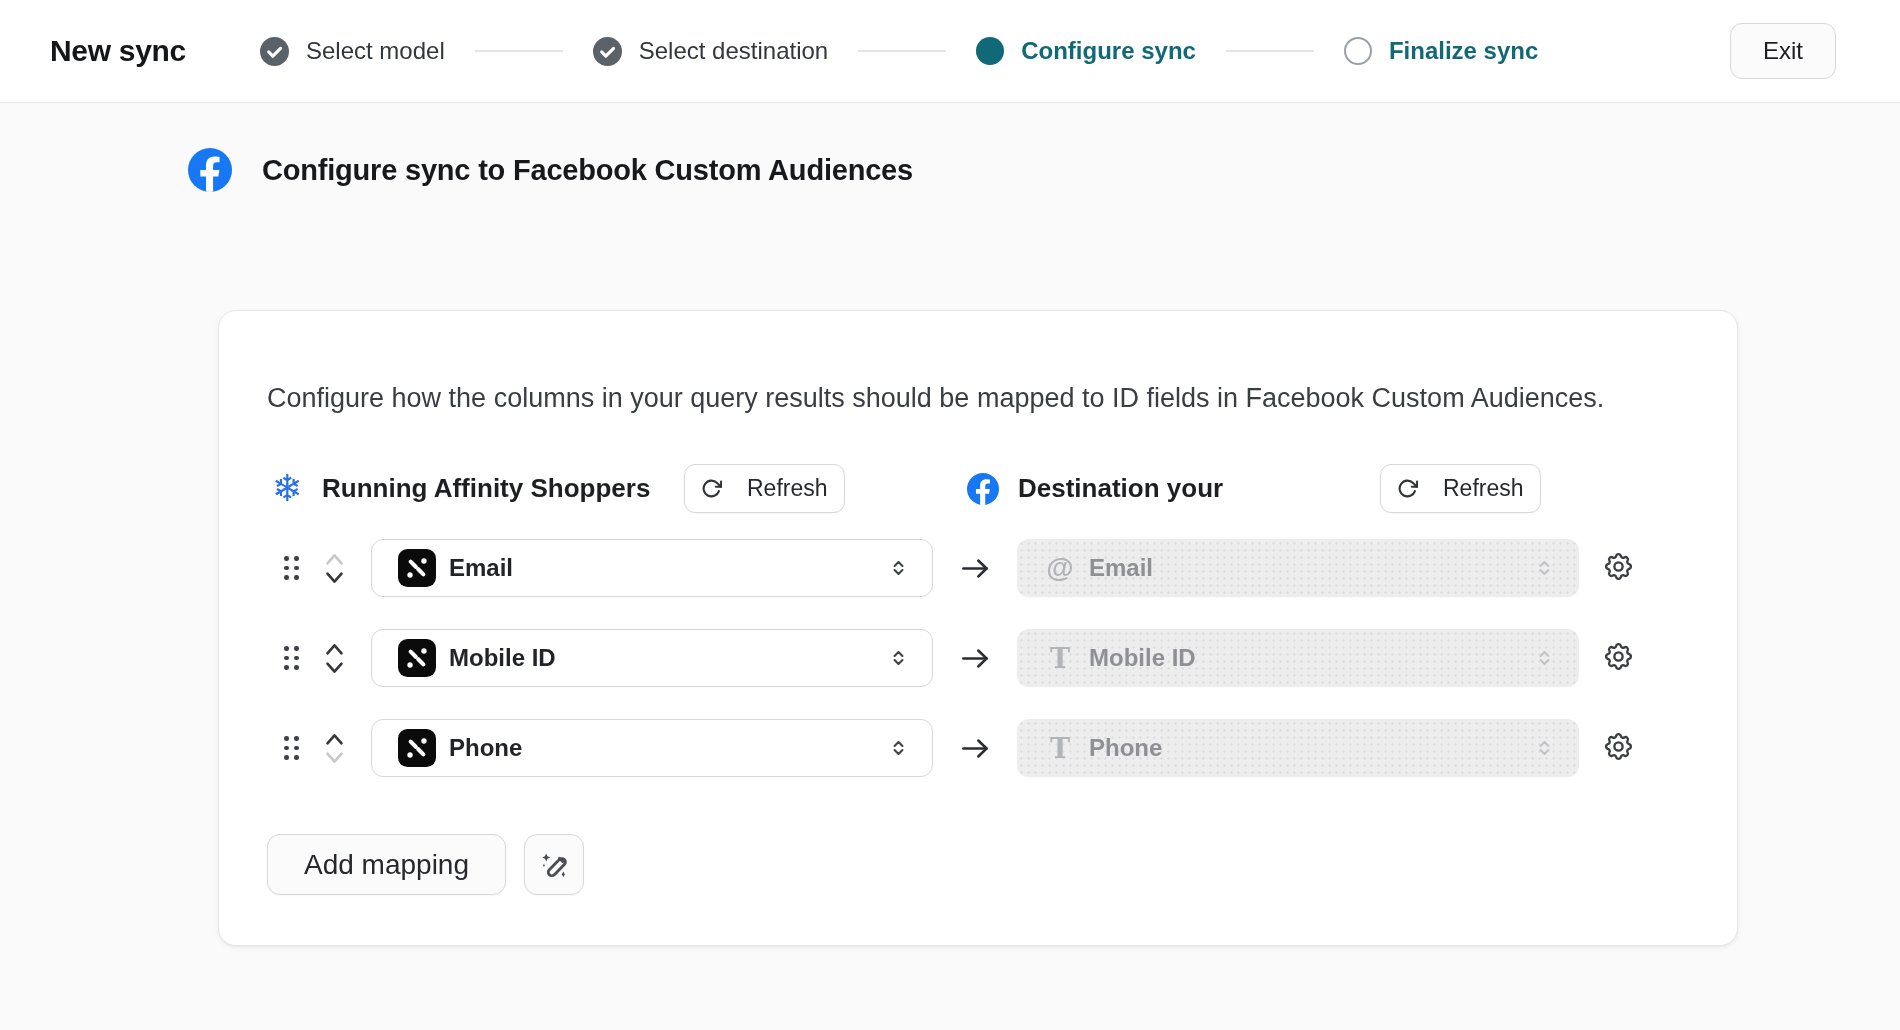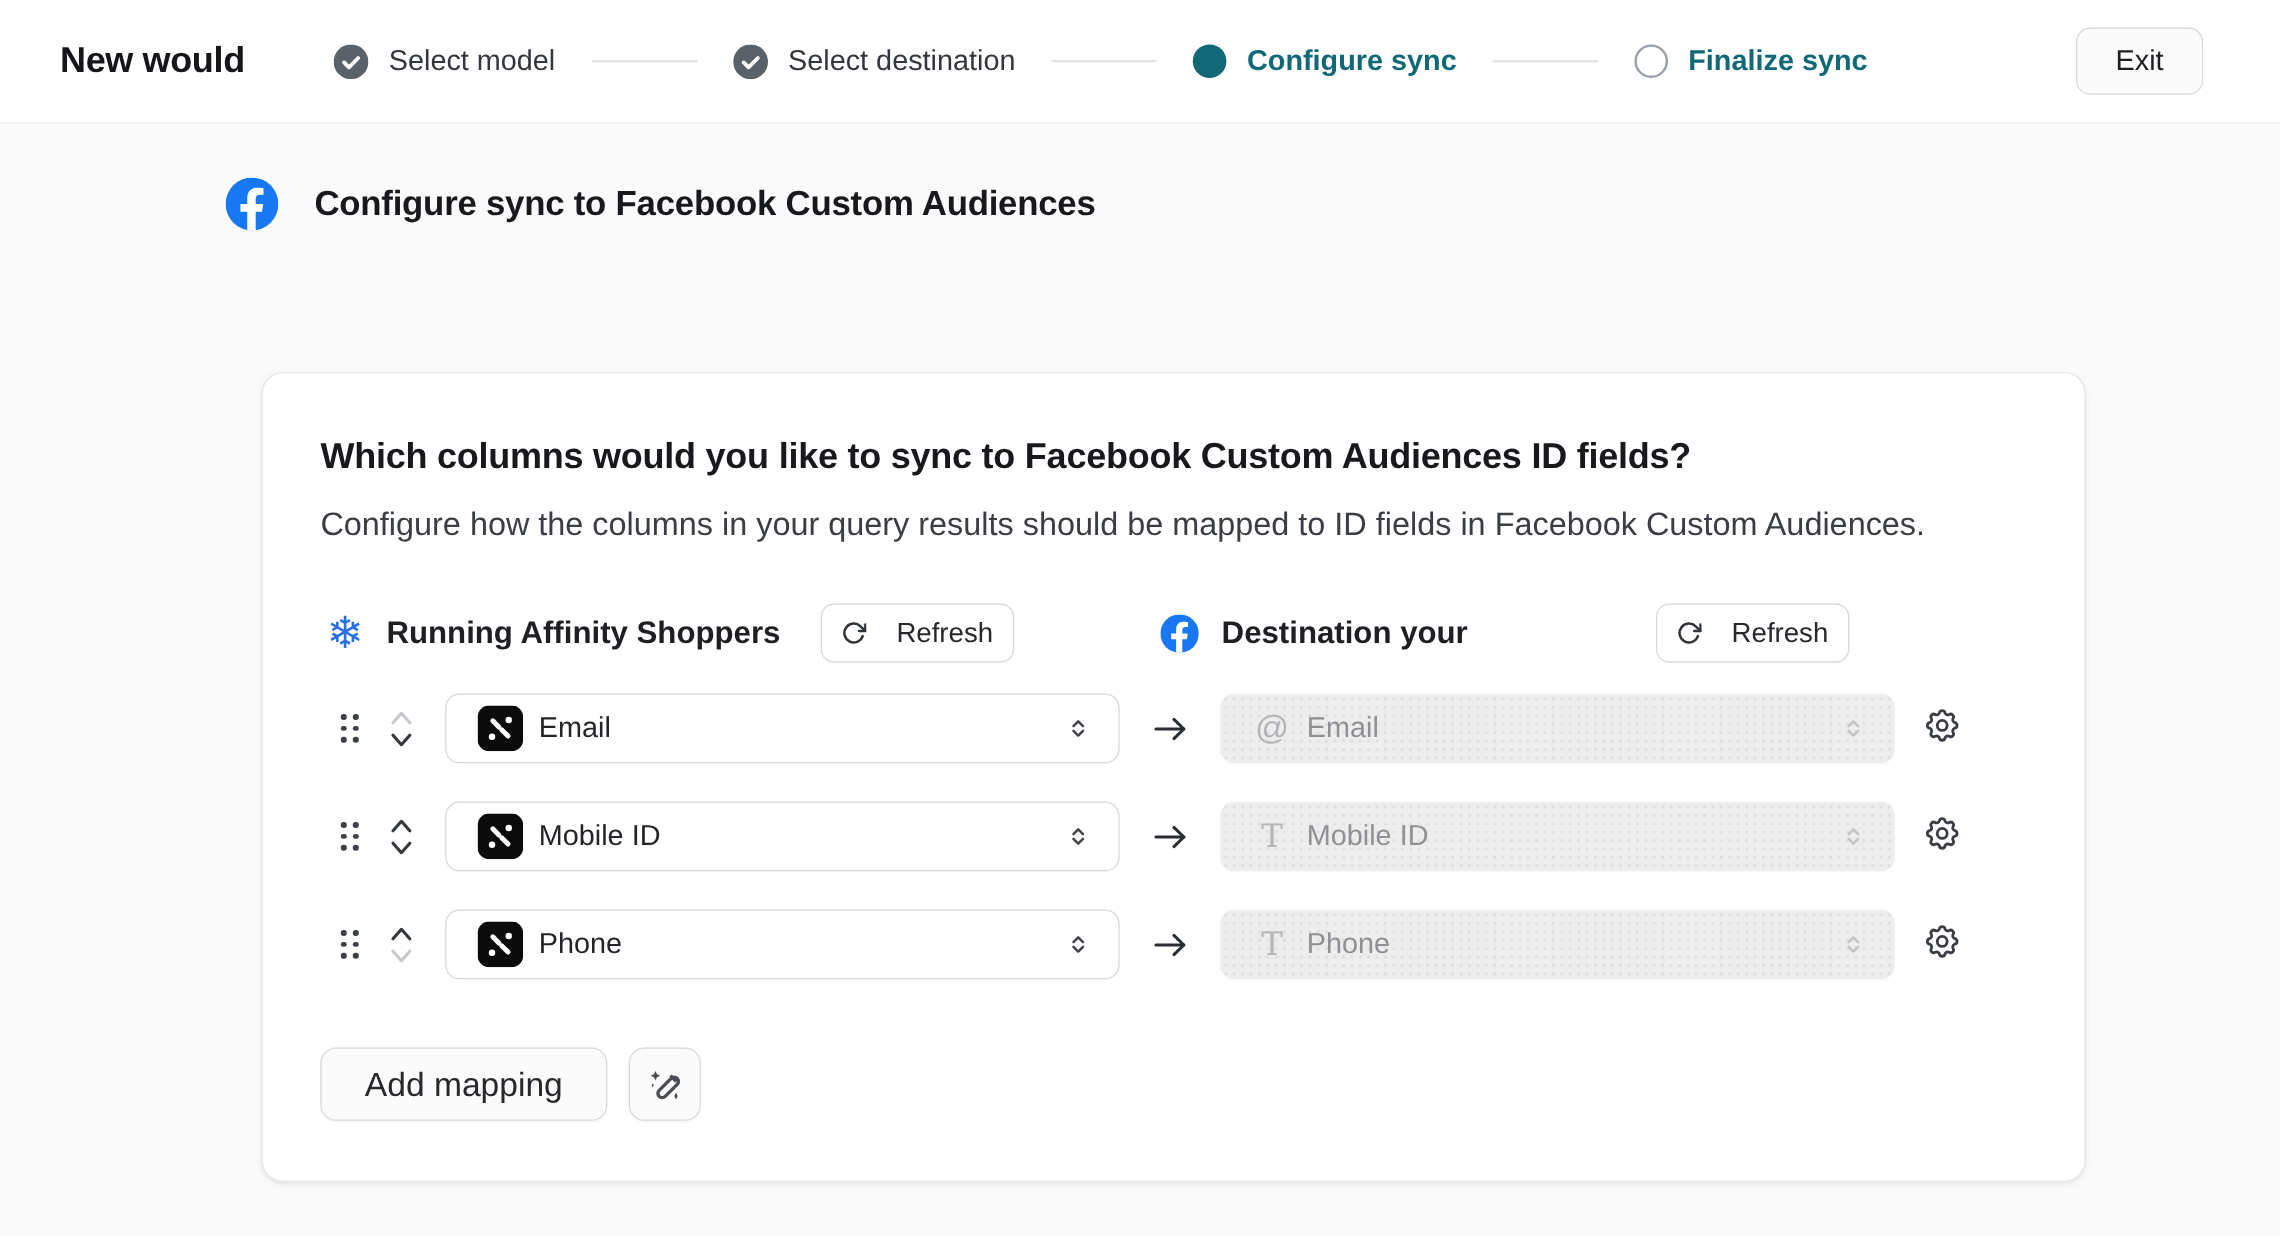--- a/index.html
+++ b/index.html
@@ -64,21 +64,21 @@
     position:absolute;top:0;height:49px;display:inline-flex;align-items:center;gap:25px;padding:0 16px;
     background:#fff;border:1px solid var(--border);border-radius:11px;cursor:pointer;
     font-family:inherit;font-size:23px;font-weight:500;color:#26282c;box-shadow:0 1px 2px rgba(0,0,0,.03);
   }
   .refresh-btn svg{width:21px;height:21px;color:#303338;}
   .refresh-src{left:417px;}
   .refresh-dst{left:1113px;}
   
   .maprow{
     display:grid;grid-template-columns:31px 73px 562px 84px 562px auto;
-    align-items:center;height:58px;margin-top:26px;
+    align-items:center;height:58px;margin-top:26px;font-weight:bold;
   }
   .maprow + .maprow{margin-top:32px;}
   .drag{margin-left:17px;display:grid;grid-template-columns:repeat(2,4.5px);grid-template-rows:repeat(3,4.5px);
     column-gap:5.5px;row-gap:5px;cursor:grab;}
   .drag i{width:4.5px;height:4.5px;border-radius:50%;background:#3d4046;}
   .updown{display:flex;flex-direction:column;align-items:center;gap:5px;}
   .updown button{background:none;border:none;padding:0;line-height:0;cursor:pointer;color:#34373c;}
   .updown button.off{color:#c7c8cb;cursor:default;}
   .updown svg{width:21px;height:15px;}
   .select{
@@ -113,21 +113,21 @@
     width:60px;height:61px;background:#fbfbfb;border:1px solid var(--border);border-radius:13px;
     display:inline-flex;align-items:center;justify-content:center;cursor:pointer;color:#4a4d52;
     box-shadow:0 1px 2px rgba(0,0,0,.03);
   }
   .wand-btn svg{width:34px;height:34px;}
 </style>
 </head>
 <body>
 
 <header class="topbar">
-  <div class="topbar-title">New would</div>
+  <div class="topbar-title">New sync</div>
 
   <nav class="steps">
     <div class="step done">
       <span class="step-ico">
         <svg viewBox="0 0 24 24">
             <circle cx="12" cy="12" r="12" fill="#5a6169"></circle>
             <polyline points="7.2 12.4 10.6 15.8 17 9.4" fill="none" stroke="#fff" stroke-width="2.6" stroke-linecap="round" stroke-linejoin="round"></polyline>
           </svg>
       </span>
       <span class="step-label">Select model</span>
@@ -170,21 +170,20 @@
             </clipPath>
           </defs>
         <circle cx="20" cy="20" r="20" fill="#1877F2"></circle>
         <path clip-path="url(#fbA)" fill="#fff" d="M27.6 25.9l.9-5.9h-5.7v-3.8c0-1.6.8-3.2 3.3-3.2h2.6V8.1s-2.3-.4-4.6-.4c-4.6 0-7.7 2.8-7.7 7.9V20h-5.2v5.9h5.2V41h6.4V25.9h4.8z"></path>
       </svg>
     </span>
     <h1>Configure sync to Facebook Custom Audiences</h1>
   </div>
 
   <section class="card">
-    <h2>Which columns would you like to sync to Facebook Custom Audiences ID fields?</h2>
     <p class="sub">Configure how the columns in your query results should be mapped to ID fields in Facebook Custom Audiences.</p>
 
     <div class="colheads">
       <div class="src-head">
         <span class="snow">❄</span>
         <span class="colhead-label">Running Affinity Shoppers</span>
       </div>
       <button class="refresh-btn refresh-src">
         <svg viewBox="0 0 24 24" fill="none" stroke="currentColor" stroke-width="2.4" stroke-linecap="round" stroke-linejoin="round">
             <polyline points="23 4 23 10 17 10"></polyline>

